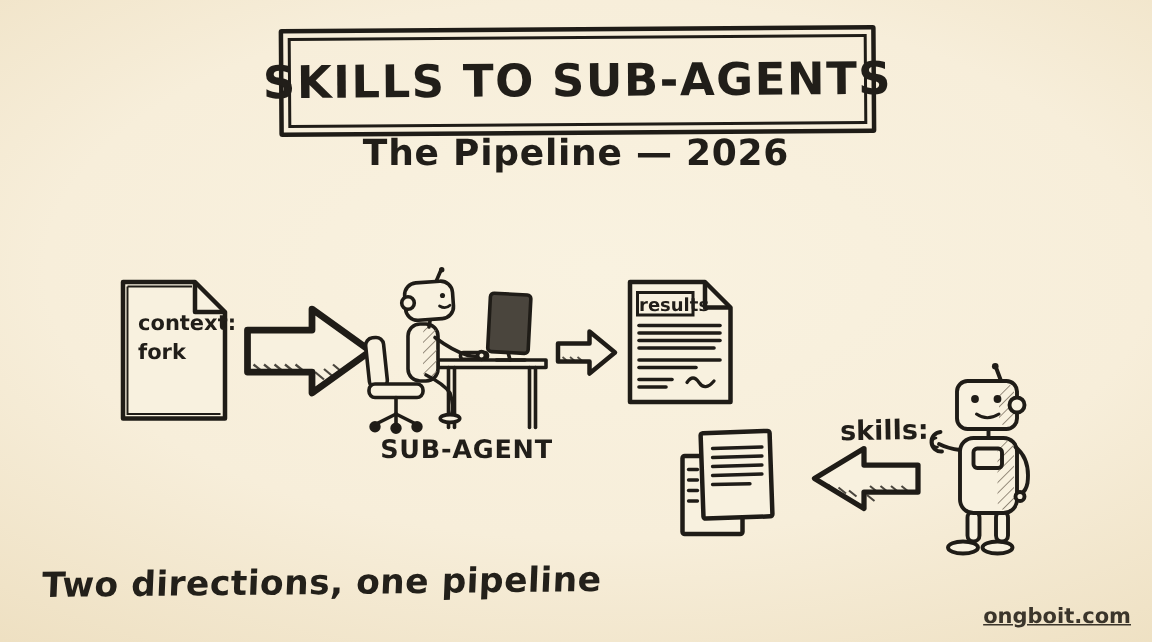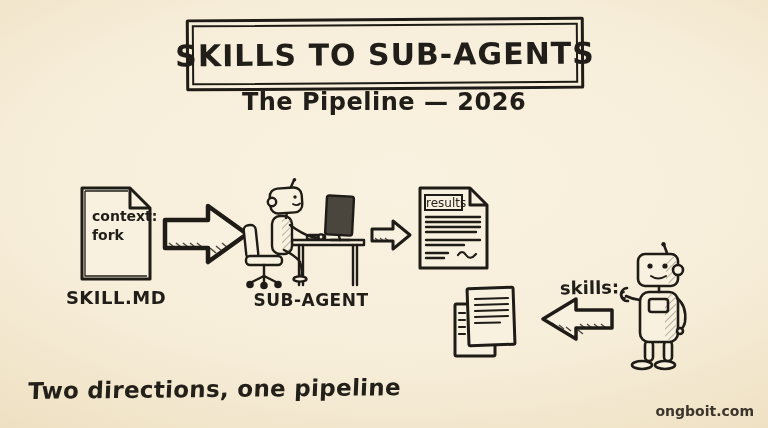--- a/index.html
+++ b/index.html
@@ -41,36 +41,36 @@
   .doc-label{
     left:62px;top:287px;width:108px;text-align:center;
     font-size:18px;font-weight:bold;letter-spacing:0.5px;
   }
   .subagent-label{
     left:250px;top:290px;width:122px;text-align:center;
     font-size:17px;font-weight:bold;letter-spacing:0.5px;
   }
   .results-header{
     left:426px;top:196px;width:40px;text-align:center;
-    font-size:12px;font-weight:normal;
+    font-size:12px;font-weight:bold;
   }
   .skills-label{
     left:560px;top:277px;font-size:18px;font-weight:bold;transform:rotate(-1deg);
   }
   .agent-label{
     left:618px;top:370px;width:104px;text-align:center;
     font-size:18px;font-weight:bold;letter-spacing:1px;
   }
   .footer-caption{
     left:28px;top:376px;font-size:23px;font-weight:bold;
     transform:rotate(-0.6deg) skewX(-3deg);letter-spacing:0.3px;
     color:#23201a;
   }
   .watermark{
-    right:14px;top:403px;font-size:14px;font-weight:bold;color:#3b352b;
+    right:14px;top:403px;font-size:14px;font-weight:bold;color:#3b352b;text-decoration:underline;
   }
   svg{display:block;}
 </style>
 </head>
 <body>
 
 <div id="canvas">
 
   <svg width="0" height="0" class="abs" aria-hidden="true">
     <defs>
@@ -92,21 +92,20 @@
       <path d="M8,6 H56 L76,26 V97 H8 Z"></path>
       <path d="M56,6 V26 H76" fill="none"></path>
     </g>
     <path d="M11,9 H54" fill="none" stroke="#1f1c17" stroke-width="1.3"></path>
     <path d="M11,9 V94 H73" fill="none" stroke="#1f1c17" stroke-width="1.3"></path>
   </svg>
   <div class="abs doc-text">
     <div>context:</div>
     <div>fork</div>
   </div>
-  <div class="abs doc-label">SKILL.MD</div>
 
   <svg class="abs" style="left:160px;top:198px;" width="92" height="72" viewBox="0 0 92 72">
     <polygon points="5,22 48,22 48,8 87,36 48,64 48,50 5,50" fill="#f8f1df" stroke="#1f1c17" stroke-width="4.5" stroke-linejoin="round"></polygon>
     <g stroke="#1f1c17" stroke-width="1.5" opacity="0.8">
       <line x1="9" y1="45" x2="14" y2="49"></line>
         <line x1="16" y1="45" x2="21" y2="49"></line>
       <line x1="23" y1="45" x2="28" y2="49"></line>
         <line x1="30" y1="45" x2="35" y2="49"></line>
       <line x1="37" y1="45" x2="42" y2="49"></line>
         <line x1="50" y1="50" x2="56" y2="55"></line>

